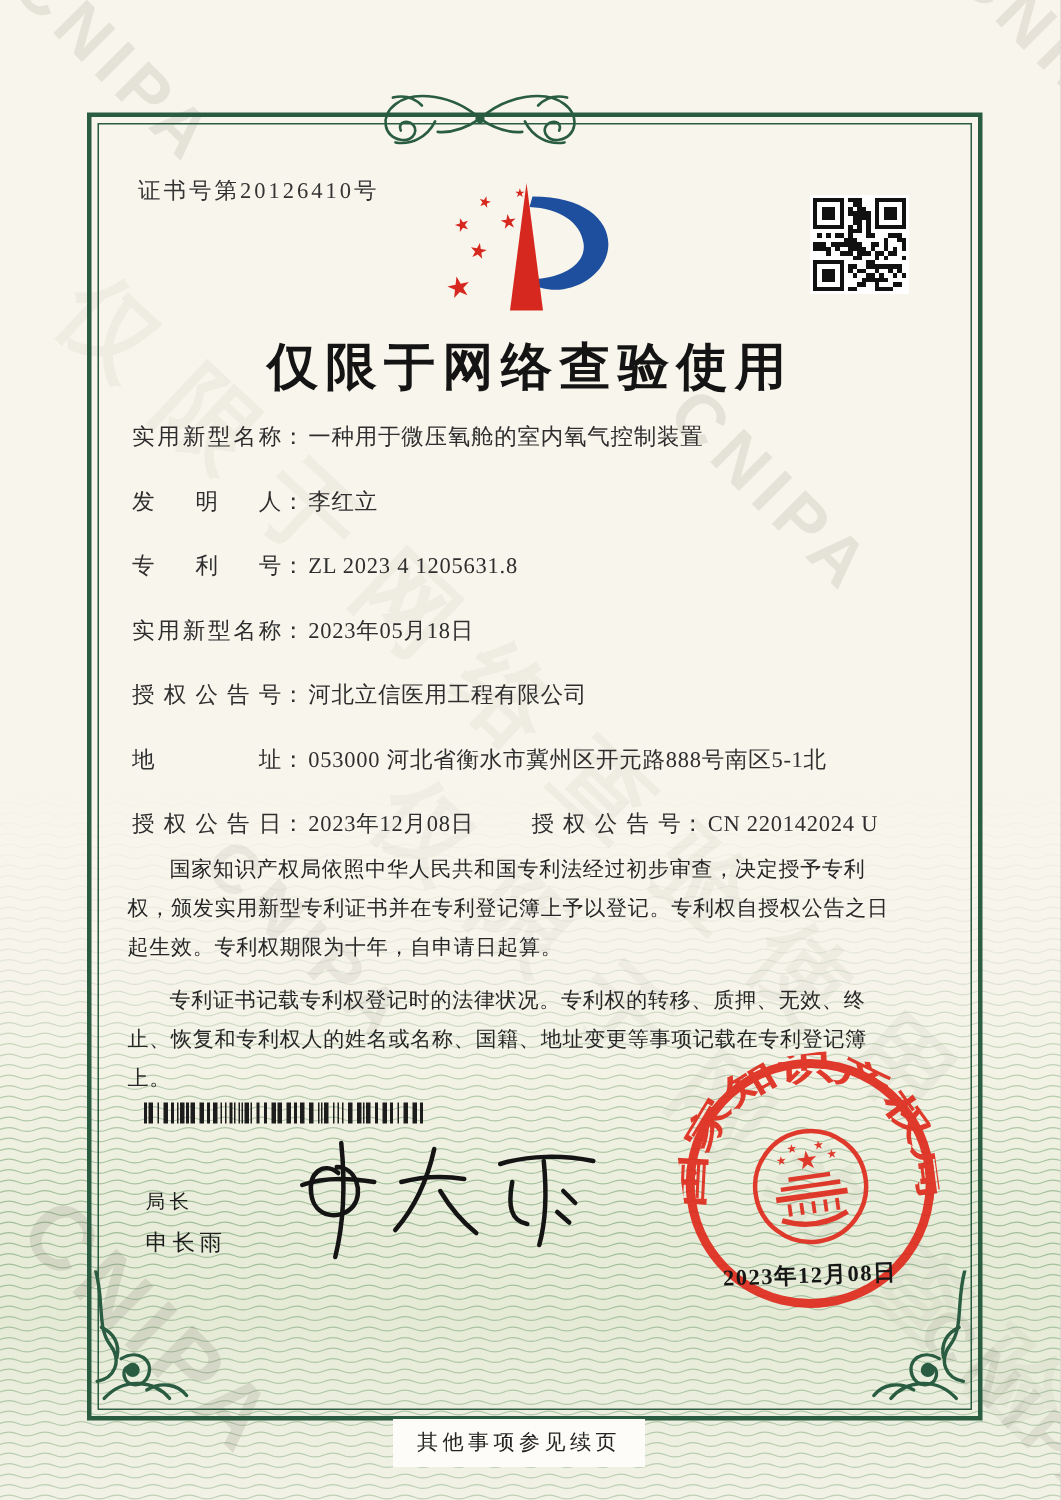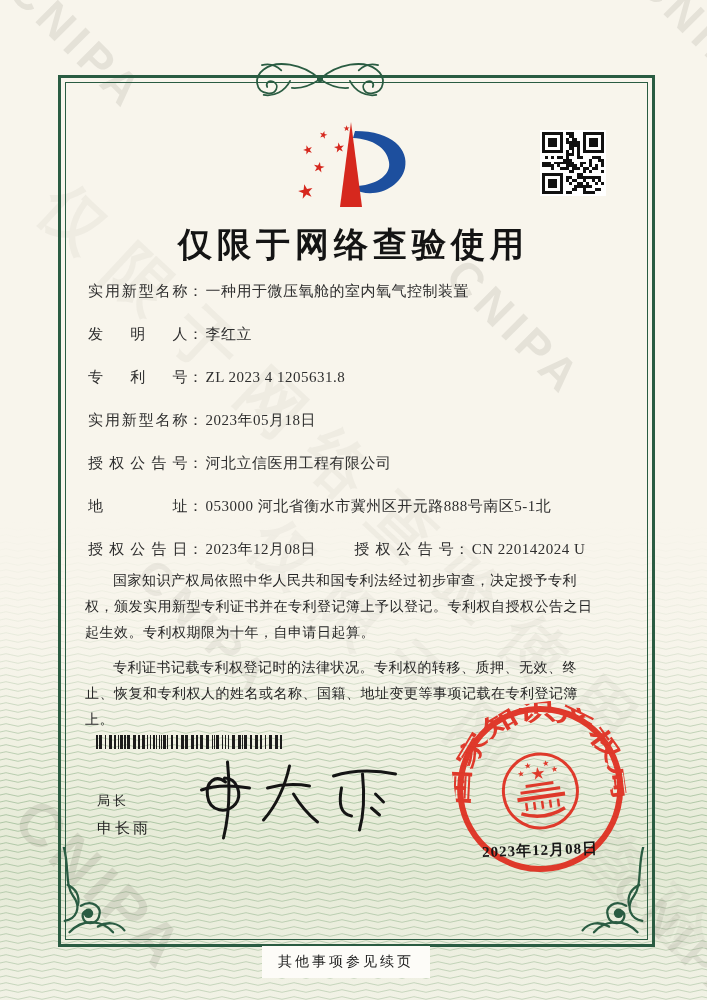--- a/index.html
+++ b/index.html
@@ -248,20 +248,21 @@
     <g fill="none" stroke="#2a5c42" stroke-width="2.4" stroke-linecap="round">
       <path d="M4,0 C10,22 5,40 14,52 C23,64 17,76 5,78"></path>
       <path d="M8,40 C17,44 21,52 19,61"></path>
       <path d="M22,62 C34,55 45,63 41,74 C38,82 26,83 24,74 C23,68 29,65 33,69"></path>
       <path d="M10,90 C25,74 46,78 56,90"></path>
       <path d="M40,84 C50,78 62,80 68,88"></path>
     </g>
     <circle cx="30" cy="70" r="5" fill="#2a5c42"></circle>
   </svg>
 
+  <div id="certNo" class="content">证书号第20126410号</div>
 
   <svg id="logo" class="content" width="115" height="88" viewBox="0 0 115 88">
     <path d="M60,9 C98,9 114,28 110,46 C106,64 84,75 66,70 C62,69 60,66 63,64 C84,62 96,52 94,40 C92,26 78,17 58,16 Z" fill="#1d4f9e"></path>
     <polygon points="56,0 67,85 45,85" fill="#d6281e"></polygon>
     <g fill="#d6281e" font-family="'DejaVu Sans',sans-serif">
       <text x="2" y="76" font-size="19" transform="rotate(-12 10 68)">★</text>
       <text x="18" y="50" font-size="14" transform="rotate(10 24 44)">★</text>
       <text x="7" y="32" font-size="12" transform="rotate(-18 12 26)">★</text>
       <text x="24" y="16" font-size="10" transform="rotate(14 28 12)">★</text>
       <text x="38" y="30" font-size="13" transform="rotate(-8 44 24)">★</text>

